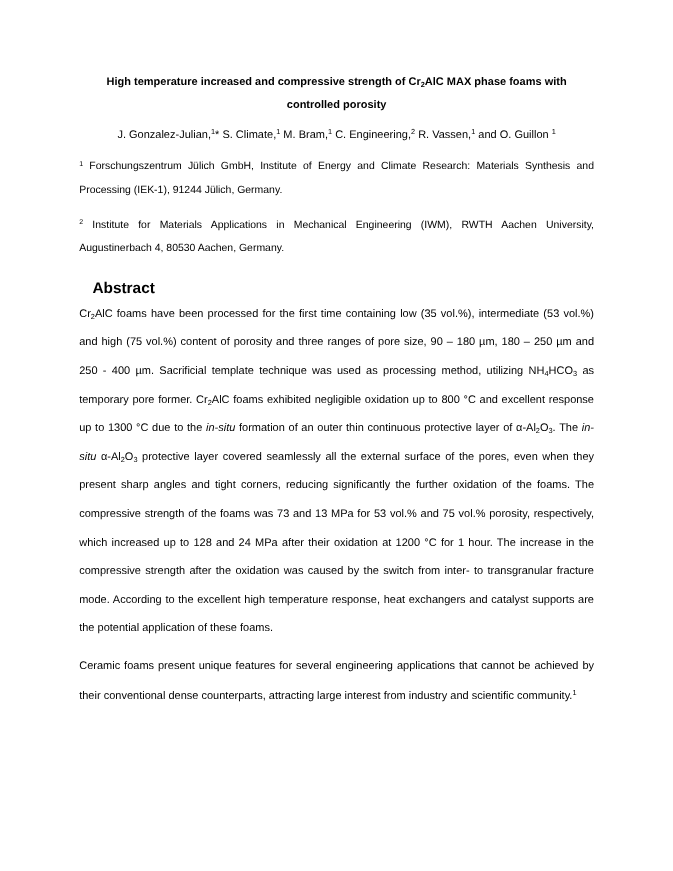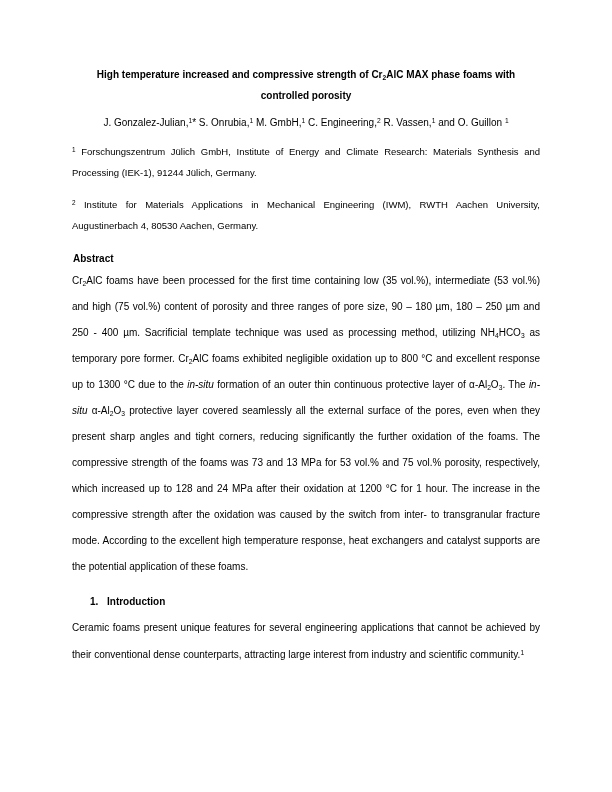--- a/index.html
+++ b/index.html
@@ -39,23 +39,23 @@
     margin: 11px 0 0 0;
   }
 
   .note {
     font-size: 9.5px;
     line-height: 15px;
     margin: 14px 0 0 0;
   }
 
   .heading {
-    font-size: 10px;
+    font-size: 14px;
     font-weight: bold;
-    margin: 17px 0 0 1px;
+    margin: 17px 0 0 12px;
   }
 
   .par {
     font-size: 10px;
     line-height: 26px;
     text-align: justify;
     margin: 4px 0 0 0;
   }
 
   .sec-heading {
@@ -92,30 +92,27 @@
 
   em { font-style: italic; }
 </style>
 </head>
 <body>
 
 <div class="page">
 
   <h1 class="title"><span>High temperature increased and compressive strength of Cr</span><sub>2</sub><span>AlC MAX phase foams with controlled porosity</span></h1>
 
-  <div class="authors"><span>J. Gonzalez-Julian,</span><sup>1</sup><span>* S. Onrubia,</span><sup>1</sup><span> M. GmbH,</span><sup>1</sup><span> C. Engineering,</span><sup>2</sup><span> R. Vassen,</span><sup>1</sup><span> and O. Guillon </span><sup>1</sup></div>
+  <div class="authors"><span>J. Gonzalez-Julian,</span><sup>1</sup><span>* S. Climate,</span><sup>1</sup><span> M. Bram,</span><sup>1</sup><span> C. Engineering,</span><sup>2</sup><span> R. Vassen,</span><sup>1</sup><span> and O. Guillon </span><sup>1</sup></div>
 
   <p class="affil"><sup>1</sup><span> Forschungszentrum Jülich GmbH, Institute of Energy and Climate Research: Materials Synthesis and Processing (IEK-1), 91244 Jülich, Germany.</span></p>
 
   <p class="affil"><sup>2</sup><span> Institute for Materials Applications in Mechanical Engineering (IWM), RWTH Aachen University, Augustinerbach 4, 80530 Aachen, Germany.</span></p>
 
 
   <h2 class="heading">Abstract</h2>
 
   <p class="par"><span>Cr</span><sub>2</sub><span>AlC foams have been processed for the first time containing low (35 vol.%), intermediate (53 vol.%) and high (75 vol.%) content of porosity and three ranges of pore size, 90 – 180 µm, 180 – 250 µm and 250 - 400 µm. Sacrificial template technique was used as processing method, utilizing NH</span><sub>4</sub><span>HCO</span><sub>3</sub><span> as temporary pore former. Cr</span><sub>2</sub><span>AlC foams exhibited negligible oxidation up to 800 °C and excellent response up to 1300 °C due to the </span><em>in-situ</em><span> formation of an outer thin continuous protective layer of α-Al</span><sub>2</sub><span>O</span><sub>3</sub><span>. The </span><em>in-situ</em><span> α-Al</span><sub>2</sub><span>O</span><sub>3</sub><span> protective layer covered seamlessly all the external surface of the pores, even when they present sharp angles and tight corners, reducing significantly the further oxidation of the foams. The compressive strength of the foams was 73 and 13 MPa for 53 vol.% and 75 vol.% porosity, respectively, which increased up to 128 and 24 MPa after their oxidation at 1200 °C for 1 hour. The increase in the compressive strength after the oxidation was caused by the switch from inter- to transgranular fracture mode. According to the excellent high temperature response, heat exchangers and catalyst supports are the potential application of these foams.</span></p>
 
-  <h2 class="sec-heading">
-    <span class="sec-num">1.</span><span>Introduction</span>
-  </h2>
 
   <p class="par intro"><span>Ceramic foams present unique features for several engineering applications that cannot be achieved by their conventional dense counterparts, attracting large interest from industry and scientific community.</span><sup>1</sup></p>
 
 </div>
 
 </body></html>

